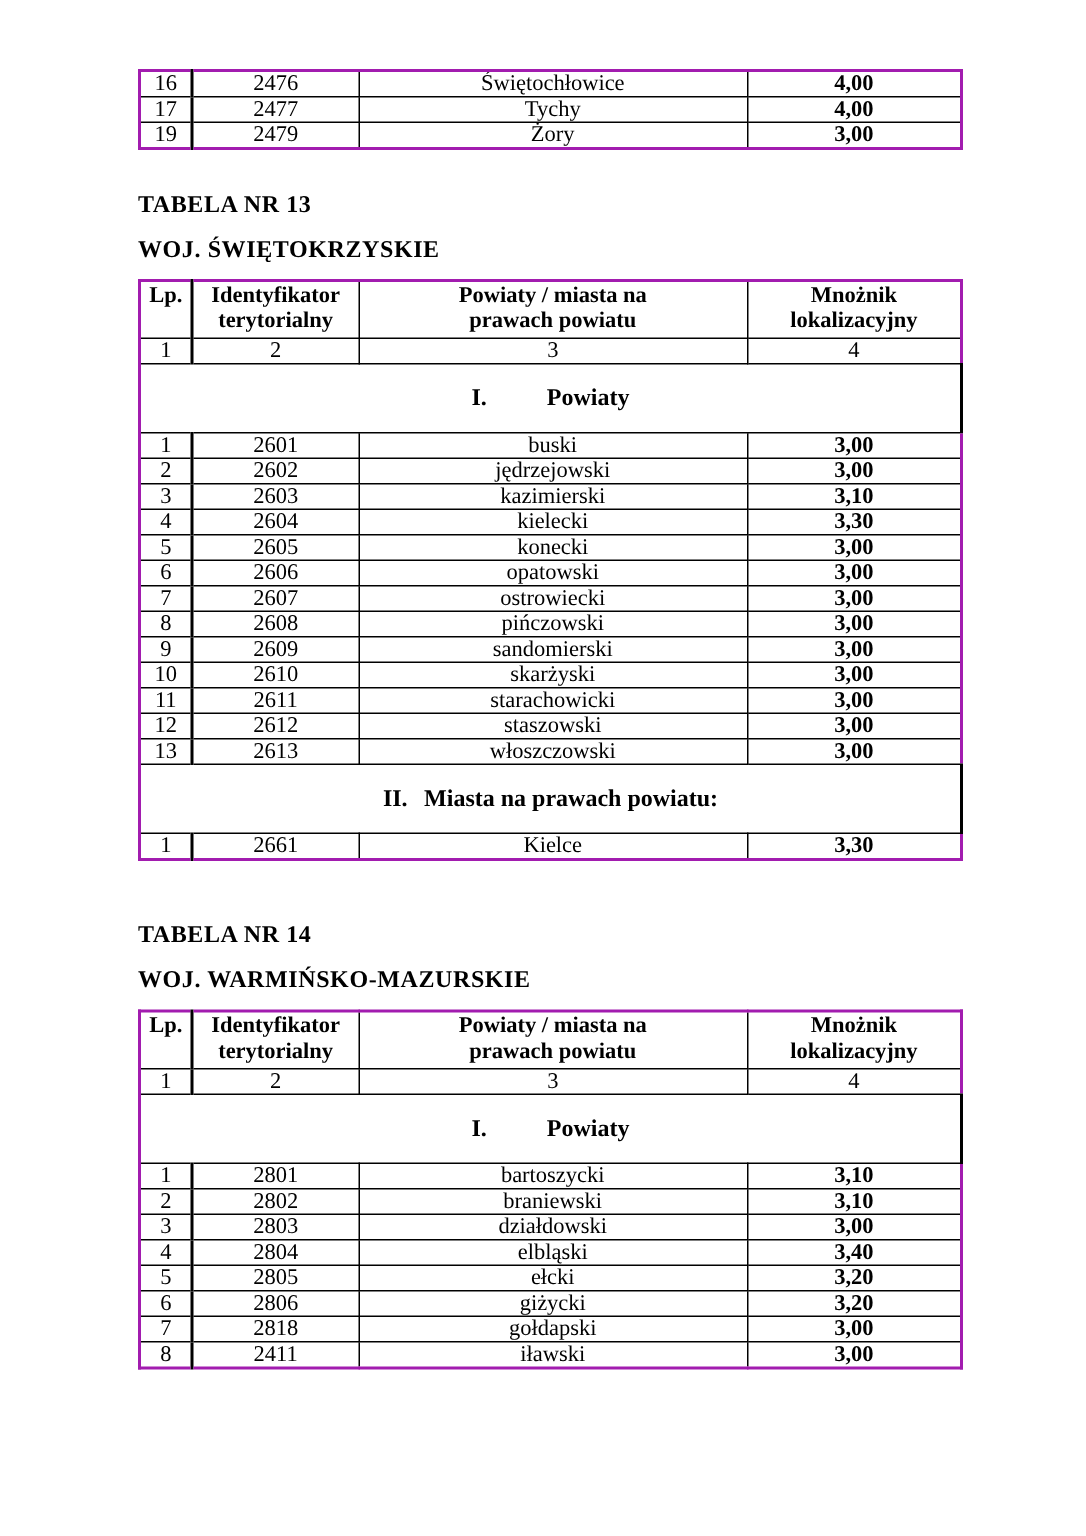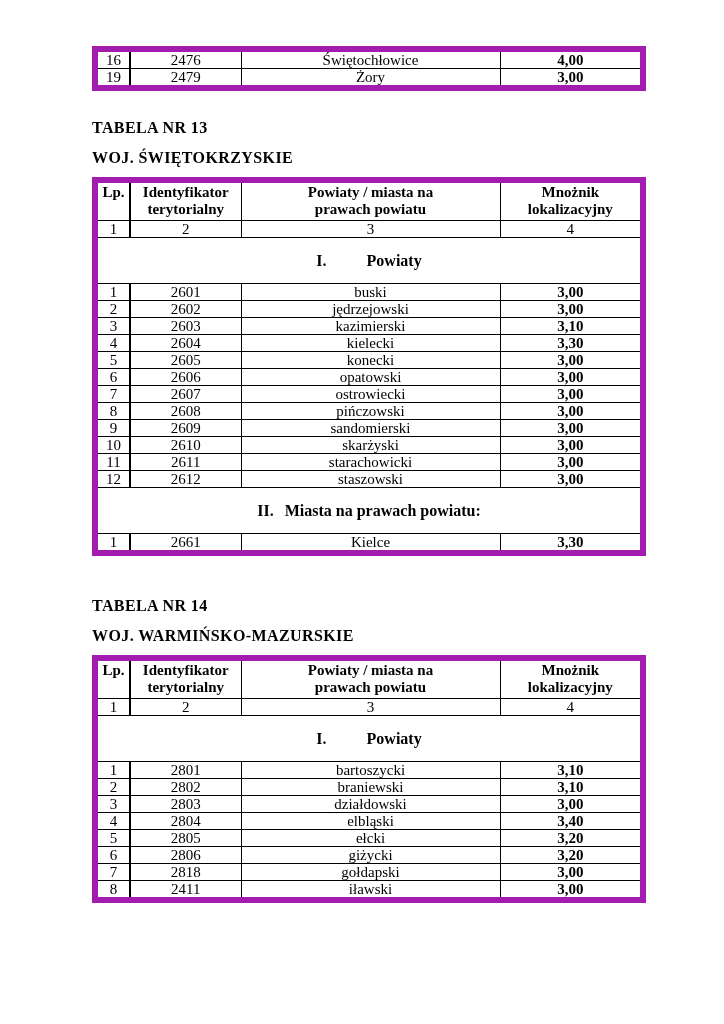--- a/index.html
+++ b/index.html
@@ -14,21 +14,21 @@
   }
   .content {
     position: absolute;
     left: 92px; top: 0;
     width: 548px;
   }
   .doc-table {
     border-collapse: collapse;
     table-layout: fixed;
     width: 548px;
-    border: 6px solid #a21caf;
+    border: 2px solid #a21caf;
     font-size: 15px;
   }
   .doc-table td, .doc-table th {
     border: 1px solid #000;
     text-align: center;
     vertical-align: middle;
     padding: 0;
     height: 16px;
     line-height: 16px;
     overflow: hidden;
@@ -83,20 +83,26 @@
         <col style="width:143px">
     </colgroup>
     <tbody class="data">
         <tr>
           <td>16</td>
           <td>2476</td>
           <td>Świętochłowice</td>
           <td>4,00</td>
         </tr>
         <tr>
+          <td>17</td>
+          <td>2477</td>
+          <td>Tychy</td>
+          <td>4,00</td>
+        </tr>
+        <tr>
           <td>19</td>
           <td>2479</td>
           <td>Żory</td>
           <td>3,00</td>
         </tr>
       </tbody>
   </table>
 
   <div class="tbl-title first">TABELA NR 13</div>
   <div class="tbl-subtitle">WOJ. ŚWIĘTOKRZYSKIE</div>
@@ -206,20 +212,26 @@
           <td>2611</td>
           <td>starachowicki</td>
           <td>3,00</td>
         </tr>
         <tr>
           <td>12</td>
           <td>2612</td>
           <td>staszowski</td>
           <td>3,00</td>
         </tr>
+        <tr>
+          <td>13</td>
+          <td>2613</td>
+          <td>włoszczowski</td>
+          <td>3,00</td>
+        </tr>
       </tbody>
     <tbody>
       <tr class="section">
         <td colspan="4">
           <span class="sec-num narrow">II.</span><span>Miasta na prawach powiatu:</span>
         </td>
       </tr>
     </tbody>
     <tbody class="data">
         <tr>

